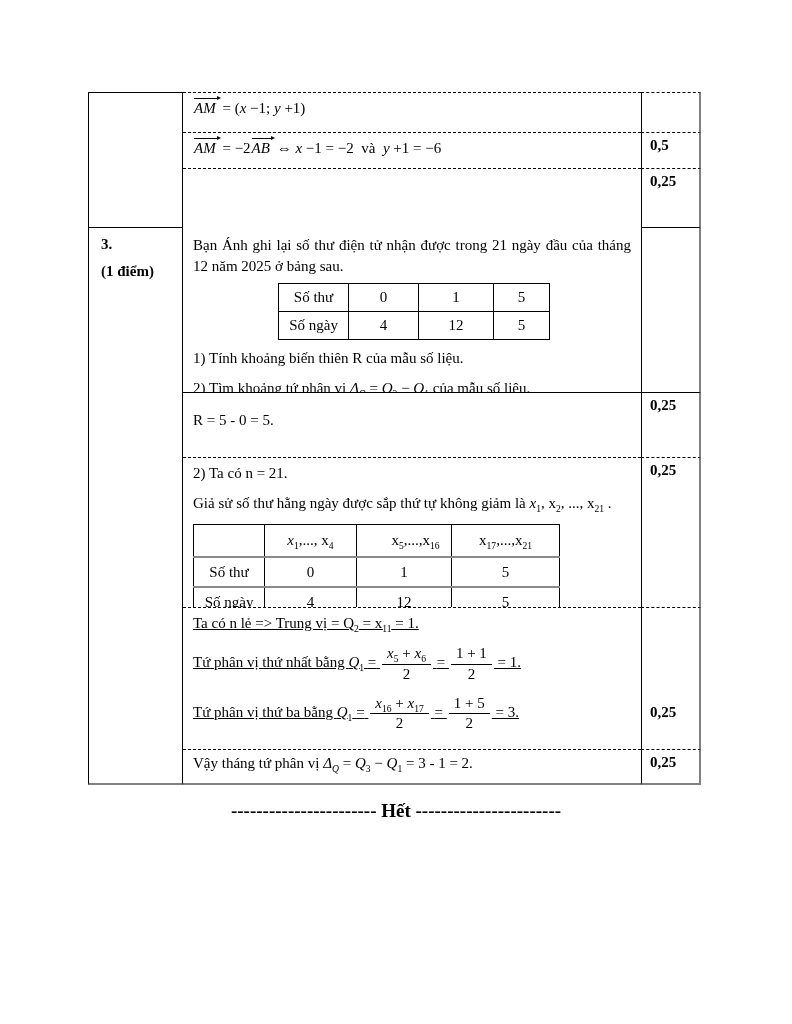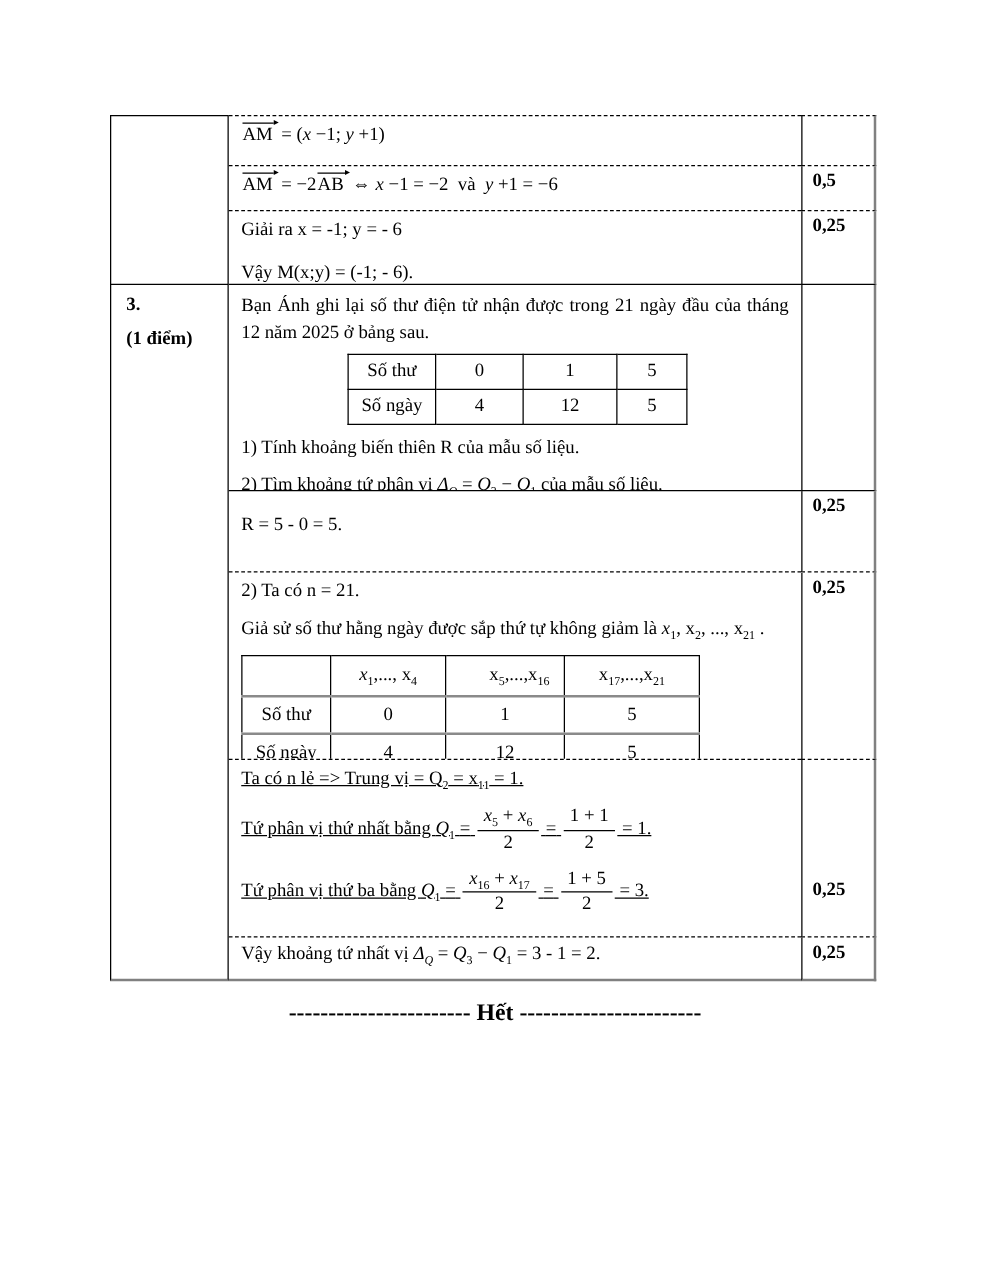--- a/index.html
+++ b/index.html
@@ -41,21 +41,21 @@
   .s3 { grid-area:3/3/4/4; border-bottom:1px solid #000; }
   .s4 { grid-area:4/3/5/4; border-bottom:1px solid #000; }
   .s5 { grid-area:5/3/6/4; border-bottom:1px dashed #000; }
   .s6 { grid-area:6/3/7/4; border-bottom:1px dashed #000; }
   .s7 { grid-area:7/3/8/4; border-bottom:1px dashed #000; justify-content:flex-end; padding-bottom:28px; }
   .s8 { grid-area:8/3/9/4; border-bottom:2px solid #808080; }
   
   .math i, i { font-style: italic; }
   sub { font-size: 64%; line-height: 0; }
   sub.it { font-style: italic; }
-  .vec { position: relative; display:inline-block; padding: 2px 3px 0 1px; }
+  .vec { font-style: italic; position: relative; display:inline-block; padding: 2px 3px 0 1px; }
   .vec::before { content:""; position:absolute; left:1px; right:2px; top:0; border-top:1px solid #000; }
   .vec::after { content:""; position:absolute; right:-2px; top:-2px;
     border-left:4px solid #000; border-top:2px solid transparent; border-bottom:2px solid transparent; }
   .frac { display:inline-block; vertical-align:middle; text-align:center; line-height:1.15; padding:0 2px; }
   .frac .num { display:block; border-bottom:1px solid #000; padding:0 5px 1px 5px; }
   .frac .den { display:block; padding-top:1px; }
   
   table { border-collapse: collapse; }
   .tbl1 { margin: 6px 0 0 85px; }
   .tbl1 td { border:1px solid #000; text-align:center; height:28px; }
@@ -93,24 +93,20 @@
         <span></span>
       </div>
 
     <div class="cell c c2 math">
       <span class="vec">AM</span><span> = −2</span><span class="vec">AB</span><span> ⇔ </span><i>x</i><span> −1 = −2</span>&nbsp; <span>và</span>&nbsp; <i>y</i><span> +1 = −6</span>
     </div>
     <div class="cell s s2">
         <span>0,5</span>
       </div>
 
-    <div class="cell c c3">
-      <div class="line">Giải ra x = -1; y = - 6</div>
-      <div class="line gap14">Vậy M(x;y) = (-1; - 6).</div>
-    </div>
     <div class="cell s s3">
         <span>0,25</span>
       </div>
 
     <div class="cell c c4">
       <div class="statement">Bạn Ánh ghi lại số thư điện tử nhận được trong 21 ngày đầu của tháng 12 năm 2025 ở bảng sau.</div>
       <table class="tbl1">
         <tbody>
             <tr>
           <td class="w0">Số thư</td>
@@ -189,21 +185,21 @@
         <span class="frac"><span class="num"><i>x</i><sub>16</sub> <span>+</span> <i>x</i><sub>17</sub></span><span class="den">2</span></span>
         <span>=</span>
         <span class="frac"><span class="num">1 + 5</span><span class="den">2</span></span><span> = 3.</span>
       </div>
     </div>
     <div class="cell s s7">
         <span>0,25</span>
       </div>
 
     <div class="cell c c8 math">
-      <span>Vậy khoảng tứ nhất vị </span><i>Δ</i><sub class="it">Q</sub> <span>=</span> <i>Q</i><sub>3</sub> <span>−</span> <i>Q</i><sub>1</sub><span> = 3 - 1 = 2.</span>
+      <span>Vậy tháng tứ phân vị </span><i>Δ</i><sub class="it">Q</sub> <span>=</span> <i>Q</i><sub>3</sub> <span>−</span> <i>Q</i><sub>1</sub><span> = 3 - 1 = 2.</span>
     </div>
     <div class="cell s s8">
         <span>0,25</span>
       </div>
 
   </div>
 
   <div class="footer">----------------------- Hết -----------------------</div>
 </div>
 

